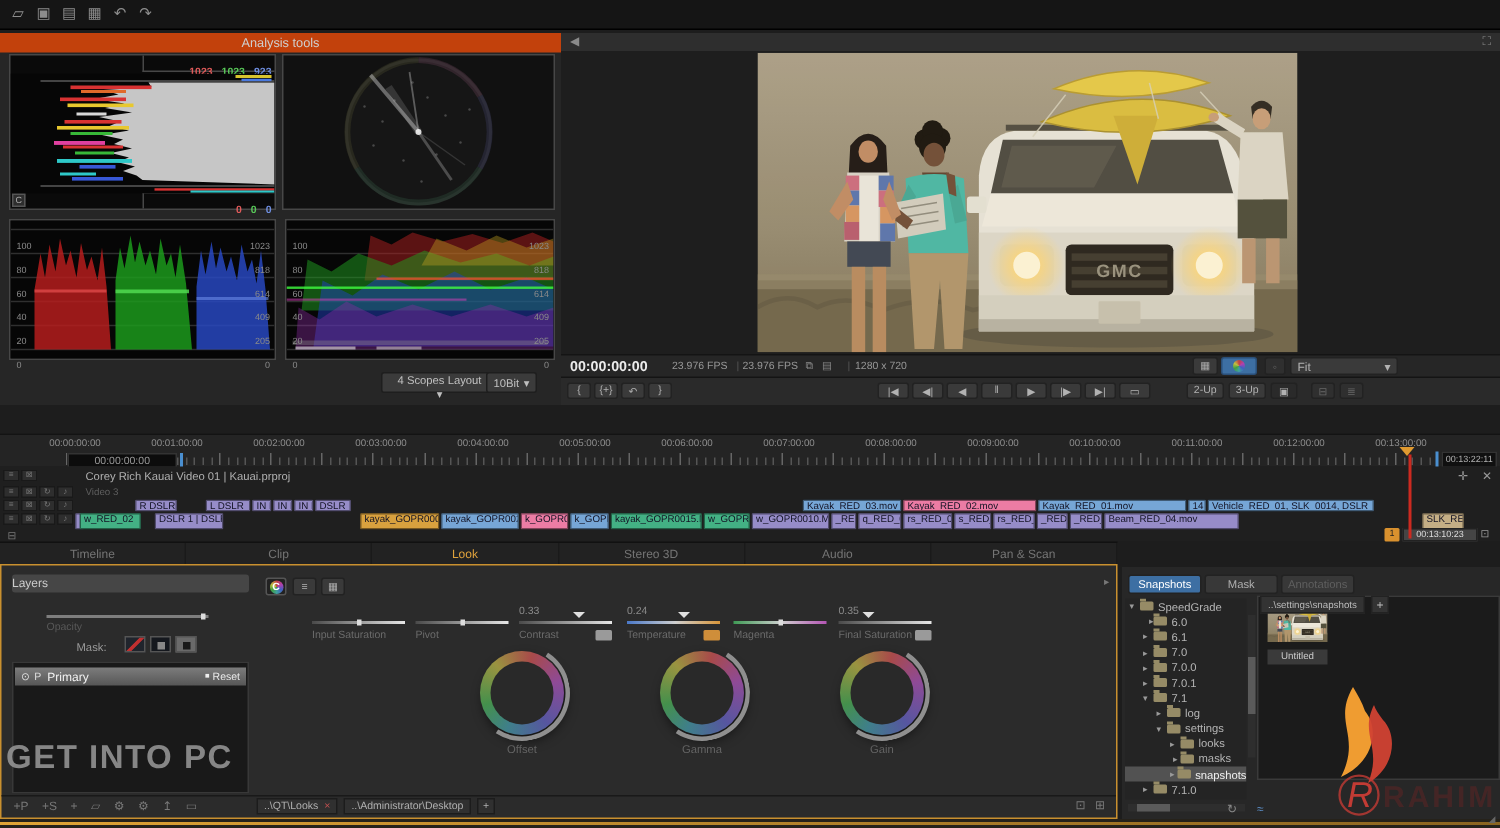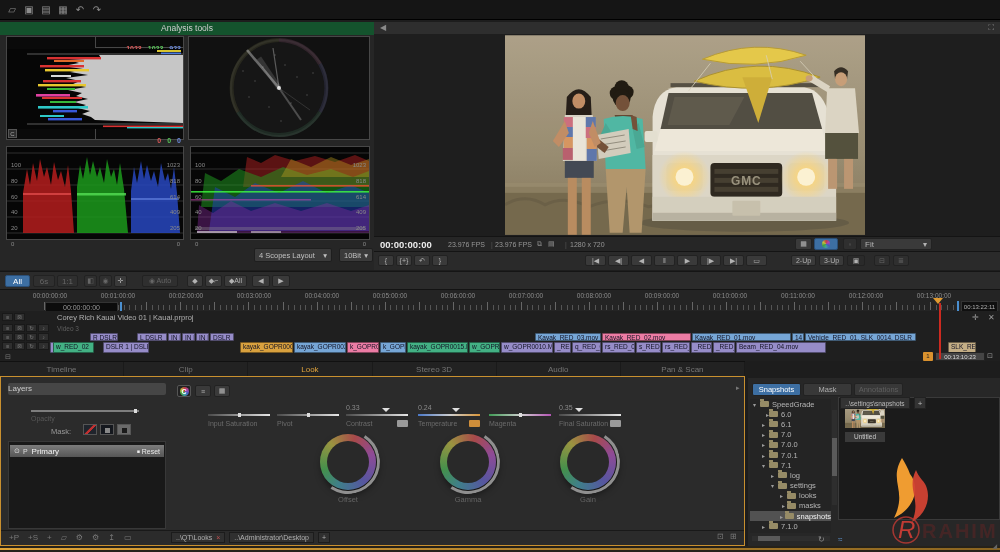--- a/index.html
+++ b/index.html
@@ -8,21 +8,21 @@
 
 #topbar{position:absolute;left:0;top:0;width:1000px;height:20px;background:#151515;border-bottom:1px solid #000;display:flex;align-items:center;}
 #top-icons{display:flex;padding-left:5px;}
 .ticon{width:14px;height:14px;color:#8d8d8d;font-size:10px;line-height:14px;text-align:center;margin-right:3px;}
 #top-tabs{margin-left:auto;display:flex;height:20px;}
 .ttab{padding:0 15px;font-size:9px;line-height:20px;color:#9a9a9a;}
 .ttab.active{background:#3a3a3a;color:#eaeaea;}
 .ttab.dim{color:#5c5c5c;}
 
 .panel{position:absolute;background:#262626;}
-.hdrbar{position:absolute;left:0;top:0;width:100%;height:13px;background:#14532d;font-size:8.5px;line-height:13px;text-align:center;color:#cfcfcf;}
+.hdrbar{position:absolute;left:0;top:0;width:100%;height:13px;background:#c2410c;font-size:8.5px;line-height:13px;text-align:center;color:#cfcfcf;}
 .scopebox{position:absolute;background:#0a0a0a;border:1px solid #474747;}
 .hv{font-size:7px;margin-left:6px;font-weight:bold;}
 .hv.c0{color:#e05a5a;}.hv.c1{color:#58c858;}.hv.c2{color:#6e8ee0;}
 .sc{position:absolute;font-size:6px;color:#8a8a8a;line-height:6px;}
 .axlab{position:absolute;font-size:6.5px;color:#9a9a9a;}
 .ddl{position:absolute;height:14px;background:#3b3b3b;border:1px solid #1e1e1e;border-radius:2px;font-size:7.5px;color:#c0c0c0;display:flex;align-items:center;justify-content:space-between;padding:0 4px;}
 
 .b{position:absolute;background:#3a3a3a;border:1px solid #222;border-radius:2px;color:#b2b2b2;font-size:8px;display:flex;align-items:center;justify-content:center;}
 .b.active{background:#3d6fa3;border-color:#2a4f78;color:#fff;}
 .b.dim{color:#666;background:#2f2f2f;}
@@ -319,25 +319,25 @@
       <div id="overlay-r">
           <div class="sc" style="top: 15px; right: 3px;">1023</div>
           <div class="sc" style="top: 30.8px; right: 3px;">818</div>
           <div class="sc" style="top: 46.6px; right: 3px;">614</div>
           <div class="sc" style="top: 62.4px; right: 3px;">409</div>
           <div class="sc" style="top: 78.2px; right: 3px;">205</div>
           <div class="sc" style="top: 94px; right: 3px;">0</div>
         </div>
     </div>
 
-    <div class="ddl" style="left:254px;top:226px;width:78px;">
+    <div class="ddl" style="left:254px;top:226px;width:78px;flex-direction:column;">
       <span>4 Scopes Layout</span>
       <span>▾</span>
     </div>
-    <div class="ddl" style="left:324px;top:226px;width:34px;margin-left:15px;">
+    <div class="ddl" style="left:324px;top:226px;width:34px;">
       <span>10Bit</span>
       <span>▾</span>
     </div>
   </div>
 
   <div class="panel" style="left:374px;top:22px;width:626px;height:248px;background:#232323;">
     <div style="position:absolute;left:0;top:0;width:100%;height:12px;background:#2e2e2e;font-size:8px;color:#8a8a8a;">
       <span style="position:absolute;left:6px;top:1px;">◀</span>
       <span style="position:absolute;right:6px;top:1px;">⛶</span>
     </div>
@@ -384,34 +384,20 @@
           <div class="pbtn">▭</div>
         </div>
       <div class="b" style="left:417px;top:3px;width:25px;height:11px;font-size:7px;">2-Up</div>
       <div class="b" style="left:445px;top:3px;width:25px;height:11px;font-size:7px;">3-Up</div>
       <div class="b" style="left:473px;top:3px;width:18px;height:11px;font-size:7px;background:#2a2a2a;">▣</div>
       <div class="b dim" style="left:500px;top:3px;width:16px;height:11px;font-size:7px;">⊟</div>
       <div class="b dim" style="left:519px;top:3px;width:16px;height:11px;font-size:7px;">≣</div>
     </div>
   </div>
 
-  <div style="position:absolute;left:0;top:271px;width:1000px;height:18px;background:#2b2b2b;border-top:1px solid #151515;">
-    <div class="b active" style="left:5px;top:3px;width:25px;height:12px;">All</div>
-    <div class="b dim" style="left:33px;top:3px;width:22px;height:12px;">6s</div>
-    <div class="b dim" style="left:57px;top:3px;width:21px;height:12px;">1:1</div>
-    <div class="b dim" style="left:84px;top:3px;width:13px;height:12px;font-size:7px;">◧</div>
-    <div class="b dim" style="left:99px;top:3px;width:13px;height:12px;font-size:7px;">◉</div>
-    <div class="b" style="left:114px;top:3px;width:13px;height:12px;font-size:7px;">✛</div>
-    <div class="b dim" style="left:142px;top:3px;width:36px;height:12px;font-size:7px;">◉ Auto</div>
-    <div class="b" style="left:187px;top:3px;width:16px;height:12px;font-size:7px;">◆</div>
-    <div class="b" style="left:205px;top:3px;width:17px;height:12px;font-size:7px;">◆⌐</div>
-    <div class="b" style="left:224px;top:3px;width:23px;height:12px;font-size:7px;">◆All</div>
-    <div class="b" style="left:252px;top:3px;width:18px;height:12px;font-size:7px;">◀</div>
-    <div class="b" style="left:272px;top:3px;width:18px;height:12px;font-size:7px;">▶</div>
-  </div>
 
   <div style="position:absolute;left:0;top:289px;width:1000px;height:22px;background:#242424;border-top:1px solid #131313;">
     <div id="ruler-labels" style="position:absolute;inset:0;">
         <div class="rlab" style="left: 50px;">00:00:00:00</div>
         <div class="rlab" style="left: 118px;">00:01:00:00</div>
         <div class="rlab" style="left: 186px;">00:02:00:00</div>
         <div class="rlab" style="left: 254px;">00:03:00:00</div>
         <div class="rlab" style="left: 322px;">00:04:00:00</div>
         <div class="rlab" style="left: 390px;">00:05:00:00</div>
         <div class="rlab" style="left: 458px;">00:06:00:00</div>
@@ -906,20 +892,21 @@
 
     <span style="position:absolute;left:70px;top:157px;font-size:8px;color:#8a8a8a;">↻</span>
     <span style="position:absolute;left:90px;top:157px;font-size:8px;color:#5a8ac0;">≈</span>
   </div>
 
   <div style="position:absolute;left:0;top:546px;width:1000px;height:6px;background:#26221a;">
     <div style="position:absolute;left:0;top:2px;width:100%;height:2px;background:linear-gradient(90deg,#e0a436,#8a6420);"></div>
     <span style="position:absolute;right:3px;top:-4px;font-size:6px;color:#666;">◢</span>
   </div>
 
+  <div class="wm-getintopc">GET INTO PC</div>
   <svg style="position:absolute;left:868px;top:456px;z-index:45;pointer-events:none;" width="132" height="96" viewBox="0 0 132 96">
     <path d="M34,2 C20,26 40,34 26,62 C48,52 52,30 42,18 C40,12 37,7 34,2Z" fill="#ef9c31"></path>
     <path d="M48,14 C38,34 54,42 44,66 C62,56 64,34 54,24 C51,20 49,17 48,14Z" fill="#d14233" opacity=".95"></path>
     <circle cx="38" cy="74" r="13" fill="none" stroke="#c23b34" stroke-width="1.5" opacity=".8"></circle>
     <text x="30" y="82" font-family="Liberation Serif,serif" font-style="italic" font-size="24" fill="#c23b34">R</text>
     <text x="54" y="82" font-family="Liberation Sans,sans-serif" font-weight="bold" font-size="20" fill="#7c2424" opacity=".35" letter-spacing="2">RAHIM</text>
   </svg>
 
 </div>
 

